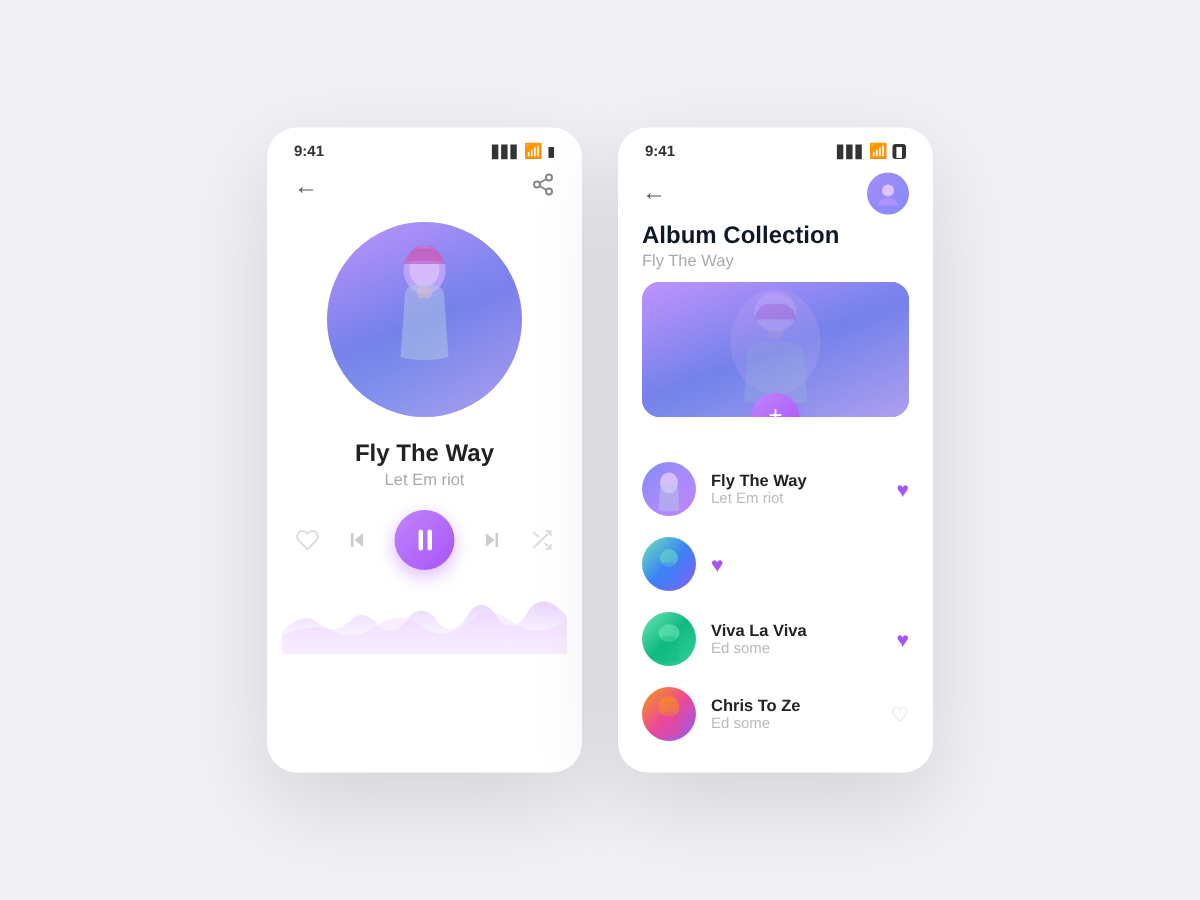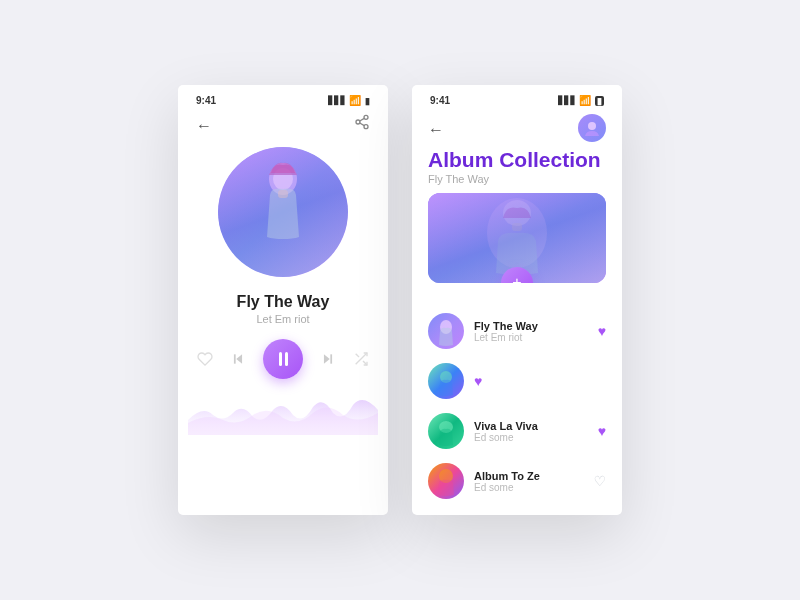--- a/index.html
+++ b/index.html
@@ -11,21 +11,21 @@
       align-items: center;
       justify-content: center;
       gap: 24px;
       font-family: -apple-system, BlinkMacSystemFont, 'Helvetica Neue', sans-serif;
       overflow: hidden;
     }
 
     
     .phone {
       background: #fff;
-      border-radius: 5px;
+      border-radius: 20px;
       box-shadow: 0 20px 60px rgba(0,0,0,0.12);
       overflow: hidden;
       position: relative;
     }
     .phone-left {
       width: 210px;
       height: 430px;
     }
     .phone-right {
       width: 210px;
@@ -210,23 +210,23 @@
       height: 28px;
       border-radius: 50%;
       background: linear-gradient(135deg, #a78bfa, #818cf8);
       overflow: hidden;
       display: flex;
       align-items: center;
       justify-content: center;
     }
 
     .collection-title {
-      font-size: 21px;
+      font-size: 16px;
       font-weight: 700;
-      color: #6d28d9;
+      color: #0f172a;
       padding: 0 16px 1px;
     }
     .collection-subtitle {
       font-size: 11px;
       color: #aaa;
       padding: 0 16px 8px;
     }
 
     .banner-image {
       margin: 0 16px 0;
@@ -495,20 +495,20 @@
     </div>
 
     <div class="song-item">
       <div class="song-thumb thumb-4">
         <svg width="36" height="36" viewBox="0 0 36 36">
           <ellipse cx="18" cy="13" rx="7" ry="7" fill="rgba(245,158,11,0.5)"></ellipse>
           <path d="M11 20 Q13 16 18 17 Q23 16 25 20 L26 32 Q22 33 18 33 Q14 33 10 32 Z" fill="rgba(236,72,153,0.4)"></path>
         </svg>
       </div>
       <div class="song-item-info">
-        <div class="song-item-title">Album To Ze</div>
+        <div class="song-item-title">Chris To Ze</div>
         <div class="song-item-artist">Ed some</div>
       </div>
       <span class="heart-icon" style="color:#d1d5db;">♡</span>
     </div>
 
   </div>
 </div>
 
 </body></html>

